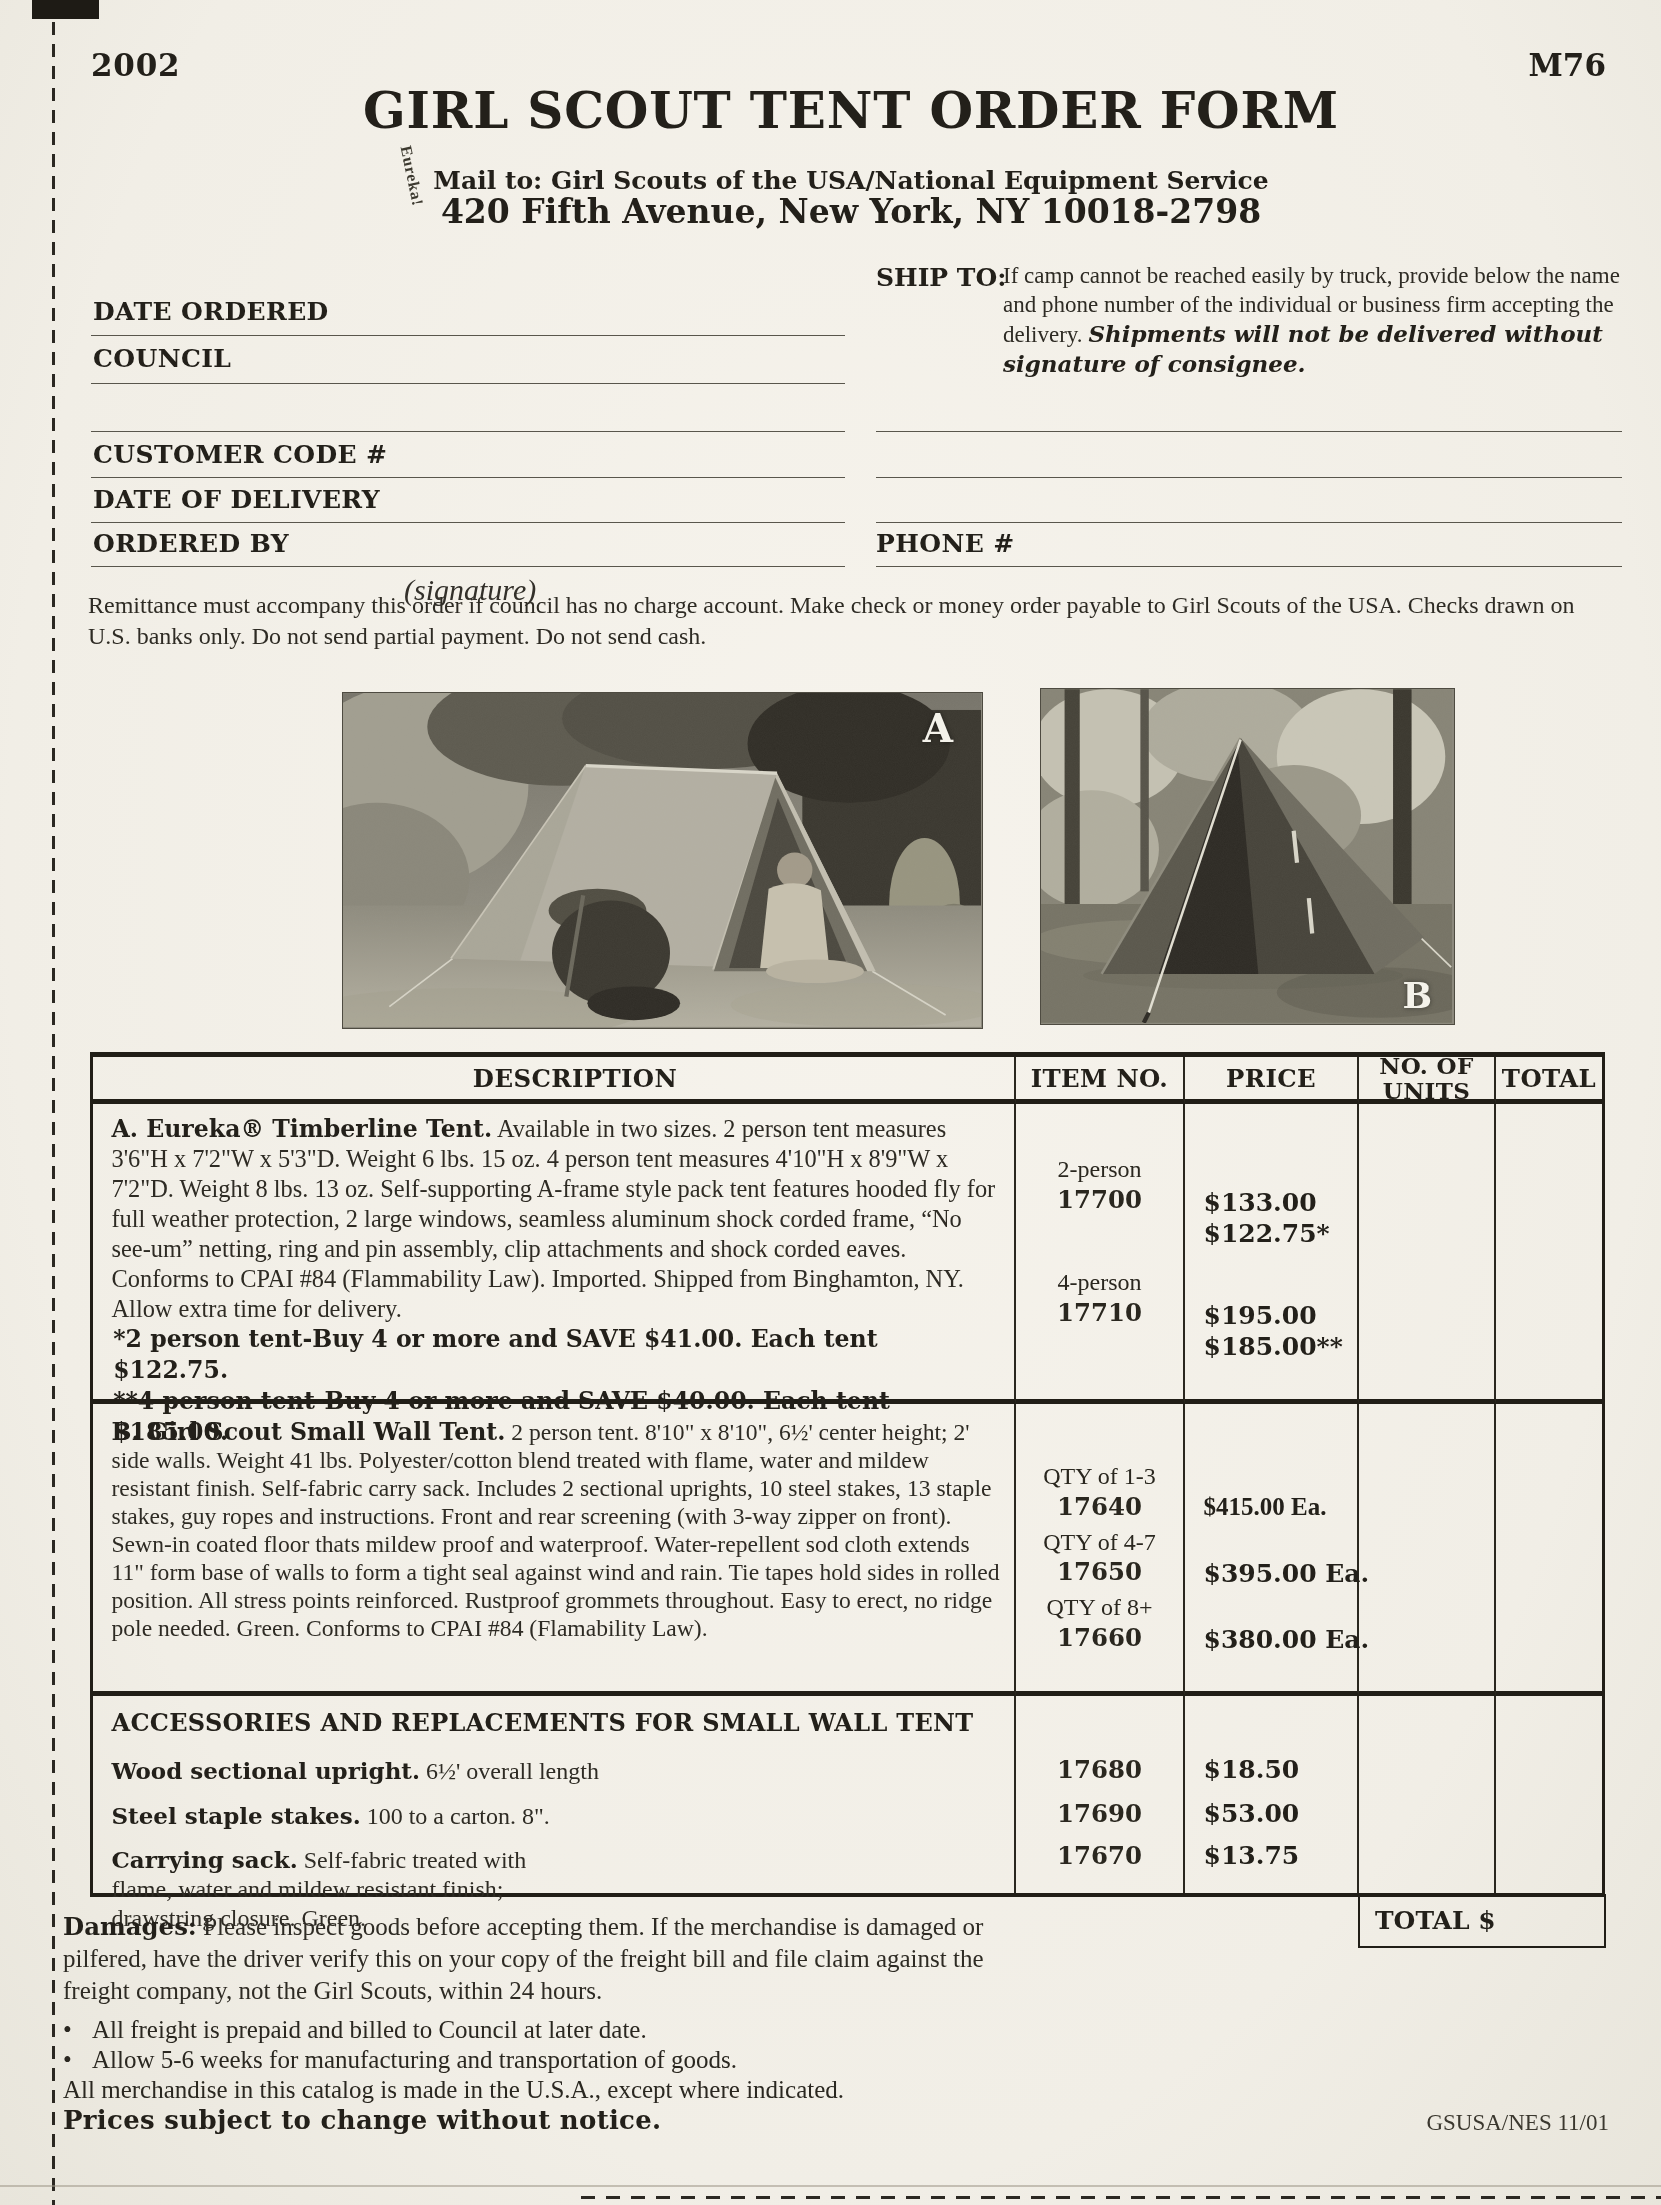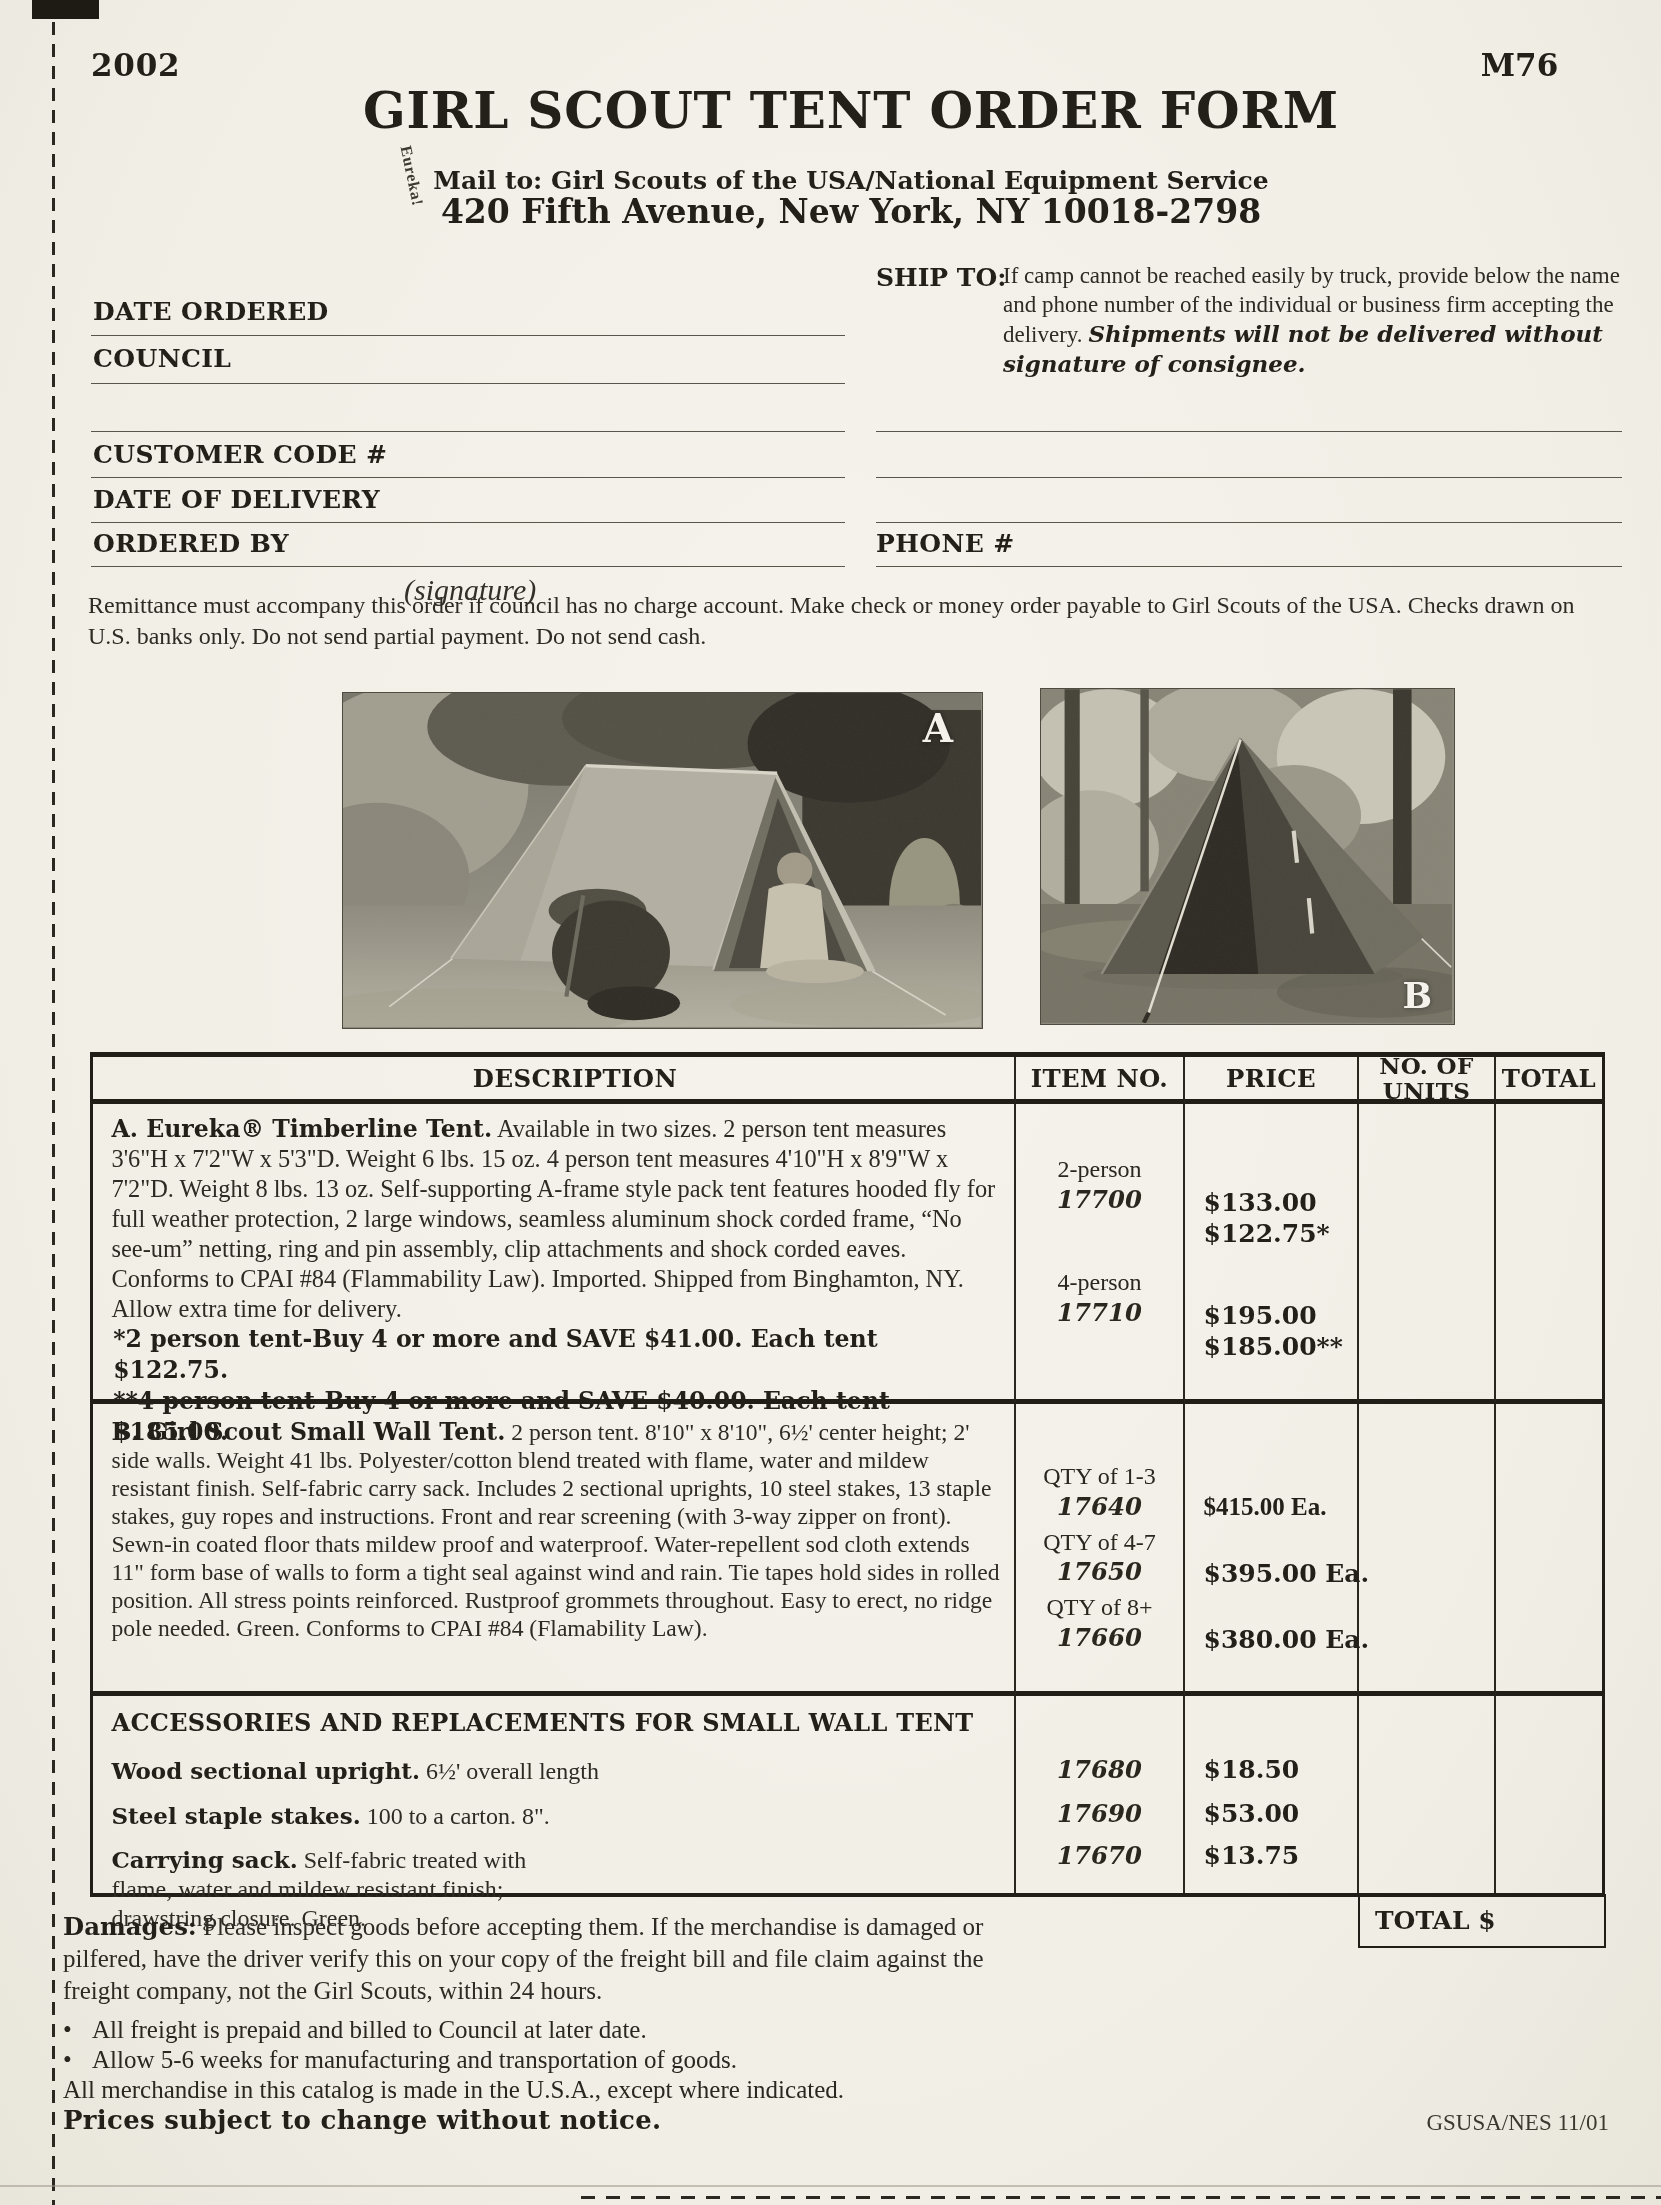--- a/index.html
+++ b/index.html
@@ -13,21 +13,21 @@
   .abs{position:absolute;}
   
   .perf{left:52px; top:0; width:2.5px; height:2205px;
     background:repeating-linear-gradient(to bottom,#2b2822 0 12.6px,transparent 12.6px 22px);}
   .regmark{left:32px; top:0; width:67px; height:18.5px; background:#1e1b15;}
   .crease{left:0; top:2185px; width:1662px; height:1.7px; background:rgba(158,152,136,.55);}
   .bottomdash{left:581px; top:2196px; width:1080px; height:2.5px;
     background:repeating-linear-gradient(to right,#2b2822 0 14.3px,transparent 14.3px 25px);}
   
   .year{left:91px; top:47px; font-size:31px; letter-spacing:0.8px;}
-  .mcode{left:1433px; top:47px; width:173px; text-align:center; font-size:31px;}
+  .mcode{left:1433px; top:47px; width:173px; text-align:right; font-size:31px;}
   .title{left:84px; top:81px; width:1534px; text-align:center; font-size:50px; letter-spacing:0.8px;}
   .mail1{left:84px; top:150px; width:1534px; text-align:center; font-size:25px;margin-top:16px;}
   .mail2{left:84px; top:192px; width:1534px; text-align:center; font-size:33px;}
   
   .flabel{font-size:25px; letter-spacing:0.4px;}
   .fline{height:0; border-bottom:1.7px solid #59564c;}
   .sig{font-style:italic; font-size:30px; color:#33302a;}
   
   .shipto-label{left:876px; top:263px; font-size:25px;}
   .shipto-text{left:1003px; top:261px; width:636px; font-size:23px; line-height:29px; color:#2e2b24;}
@@ -53,21 +53,21 @@
   .cr{border-right:2.5px solid #2a271f;}
   .th{display:flex; align-items:center; justify-content:center; text-align:center;
       font-size:24.4px; letter-spacing:0.4px; line-height:25px;}
   .th-desc{justify-content:center;padding-left:43px;}
   .desc{padding:10px 13.5px 0 18.5px; font-size:24.4px; line-height:30px; color:#2e2b24;}
   .desc .lead{font-family:"DejaVu Serif", serif; font-weight:bold; font-size:23.6px; color:#23201a;}
   .descB{padding-top:13.5px; font-size:23.6px; line-height:28px;}
   .note{font-family:"DejaVu Serif", serif; font-weight:bold; font-size:23.6px;
         color:#23201a; margin-left:1.7px; line-height:31px;}
   .itm{font-size:24px; text-align:center; width:100%; color:#2a271f;}
-  .itm b{font-family:"DejaVu Serif", serif; font-size:24.4px;font-style:italic;}
+  .itm b{font-family:"DejaVu Serif", serif; font-size:24.4px;}
   .prc{font-family:"DejaVu Serif", serif; font-weight:bold; font-size:25px; color:#23201a;
        padding-left:18.5px; white-space:nowrap;}
   .acc-title{font-family:"DejaVu Serif", serif; font-weight:bold; font-size:24px;
        color:#23201a; margin:11.8px 0 0 0; letter-spacing:0.3px;}
   .acc-entry{font-size:24px; line-height:29px; color:#2e2b24;}
   .acc-entry .lead{font-family:"DejaVu Serif", serif; font-weight:bold; font-size:23px; color:#23201a;}
   .e1{margin-top:18.5px;} .e2{margin-top:15px;} .e3{margin-top:13.5px; width:472px;}
   .totalbox{left:1358px; top:1894px; width:248px; height:54px; box-sizing:border-box;
     border:2.5px solid #211e17; font-family:"DejaVu Serif", serif; font-weight:bold;
     font-size:25px; color:#23201a; padding:10px 0 0 15px;}

